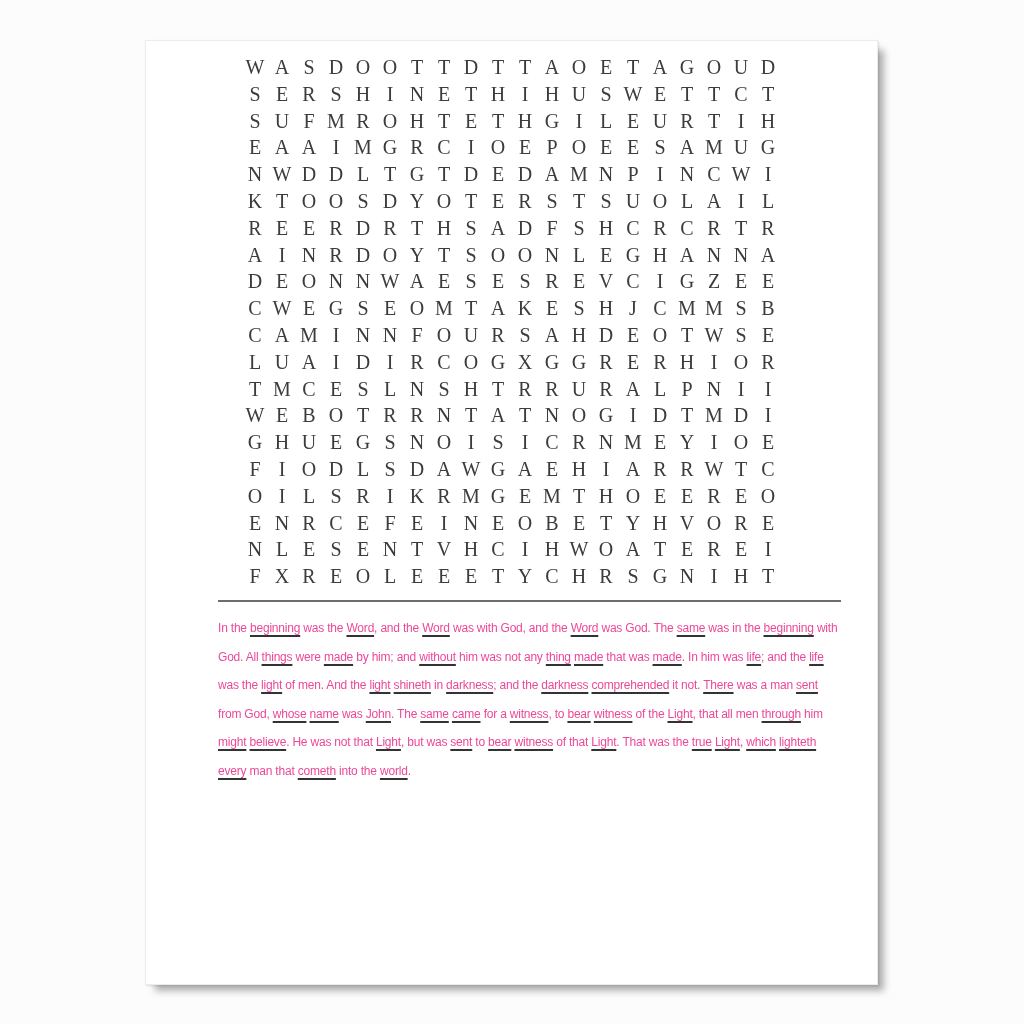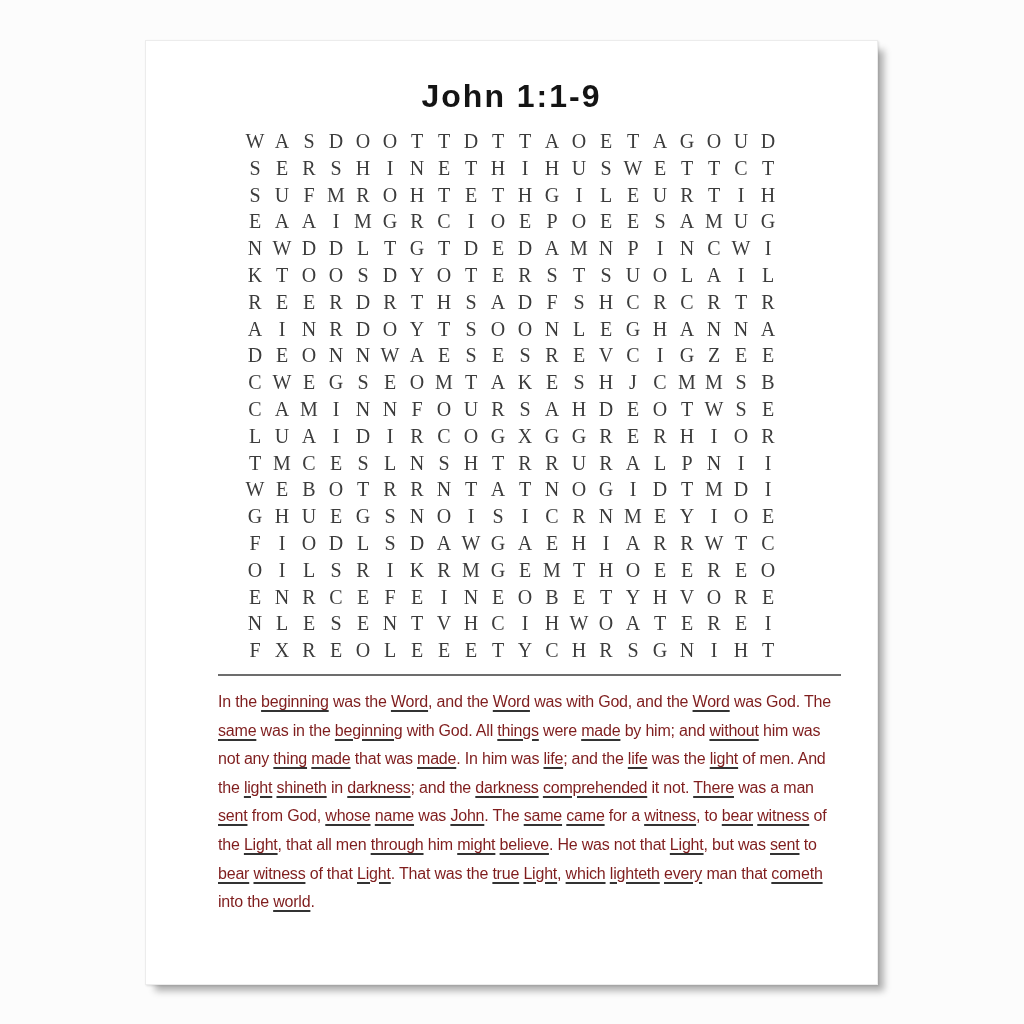--- a/index.html
+++ b/index.html
@@ -44,37 +44,36 @@
     text-align: center;
     line-height: 26.8px;
   }
   .divider {
     margin: 10px 36px 0 72px;
     border: none;
     border-top: 2px solid #6d6d6d;
   }
   .passage {
     margin: 12px 36px 0 72px;
-    font-size: 16px;
+    font-size: 12px;
     line-height: 28.6px;
     letter-spacing: -0.2px;
-    color: #7f1d1d;
+    color: #ec4899;
   }
   .passage .u {
     text-decoration: underline;
     text-decoration-color: #333333;
     text-decoration-thickness: 2px;
     text-underline-offset: 3px;
   }
 </style>
 </head>
 <body>
 
 <div class="page">
-  <div class="title">John 1:1-9</div>
 
   <div class="grid">
       <span class="cell">W</span>
       <span class="cell">A</span>
       <span class="cell">S</span>
       <span class="cell">D</span>
       <span class="cell">O</span>
       <span class="cell">O</span>
       <span class="cell">T</span>
       <span class="cell">T</span>

